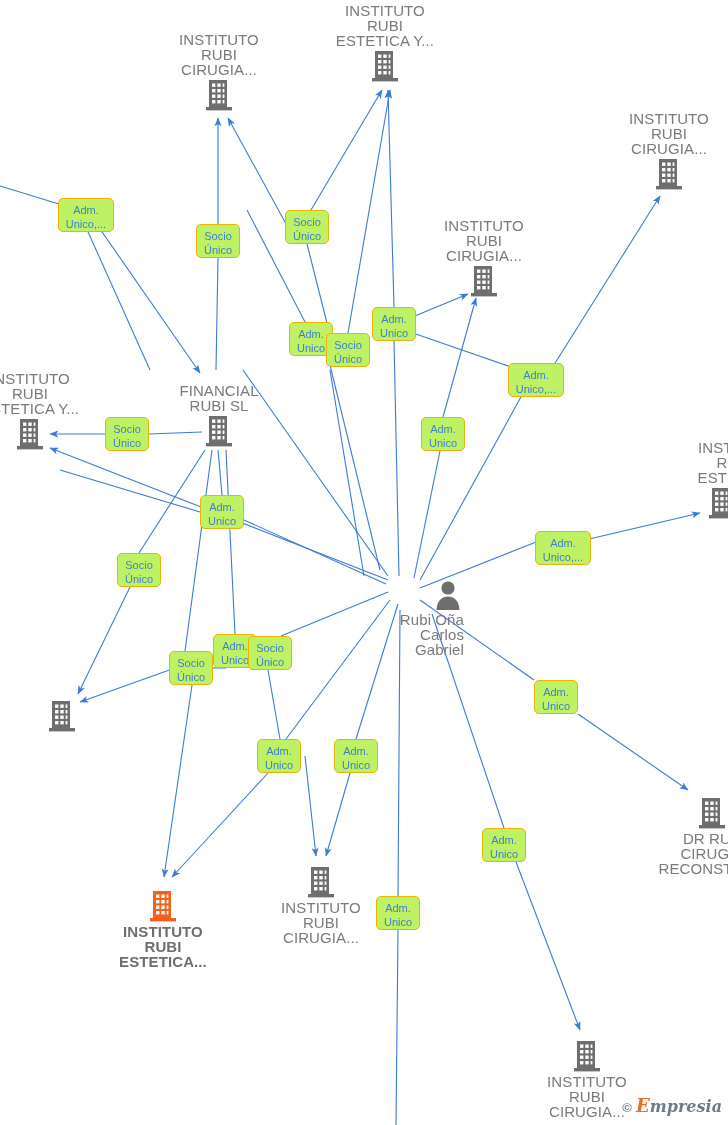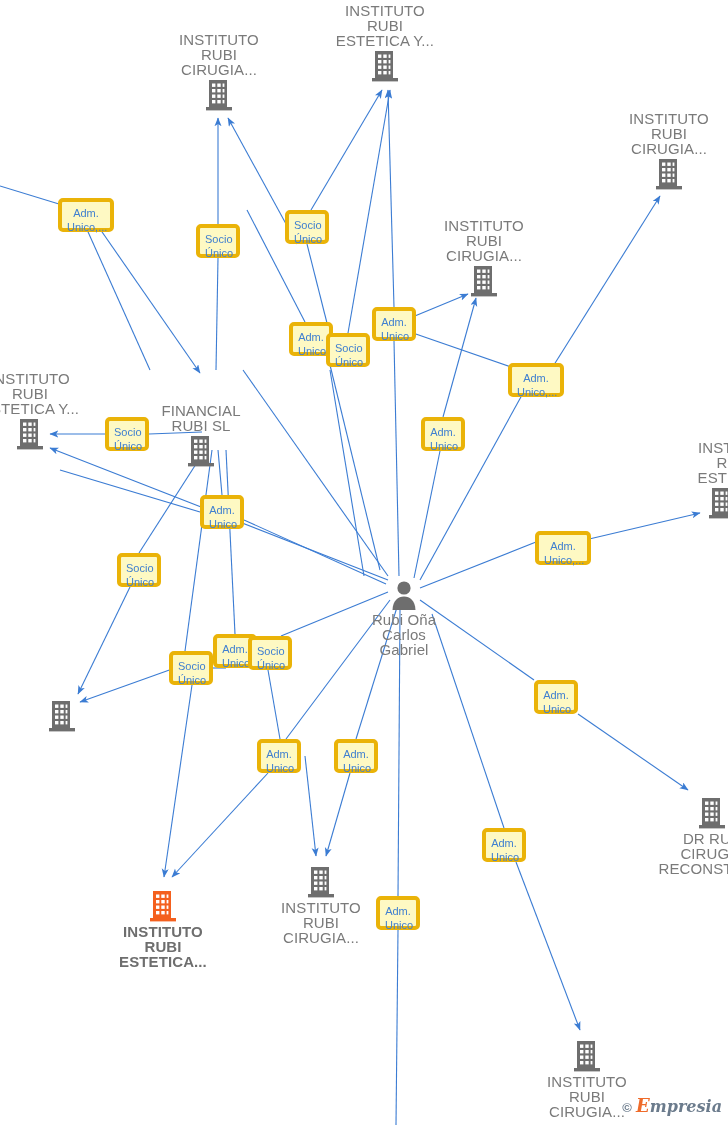--- a/index.html
+++ b/index.html
@@ -42,22 +42,22 @@
     color: #7a7a7a;
     letter-spacing: 0.1px;
     white-space: pre-line;
     margin-top: 1px;
   }
   .node.above .label { margin-top: 0; margin-bottom: 1px; }
   .node.highlight .label { color: #6e6e6e; font-weight: bold; }
   .edge-label {
     position: absolute;
     transform: translate(-50%, -50%);
-    background: #fef9c3;
-    border: 4px solid #eab308;
+    background: #bef264;
+    border: 1px solid #eab308;
     border-radius: 5px;
     color: #3f7fd0;
     font-size: 11px;
     line-height: 14px;
     text-align: center;
     padding: 4px 5px;
     white-space: pre-line;
     box-sizing: border-box;
   }
   #watermark {
@@ -143,21 +143,21 @@
         <line x1="504" y1="828" x2="432" y2="614"></line>
         <line x1="516" y1="862" x2="580" y2="1030" marker-end="url(#arrowhead)"></line>
         <line x1="150" y1="370" x2="80" y2="214"></line>
         <line x1="388" y1="576" x2="243" y2="370"></line>
         <line x1="330" y1="365" x2="380" y2="570"></line>
         <line x1="364" y1="576" x2="330" y2="370"></line>
       </g>
   </svg>
 
   <div id="node-layer">
-      <div class="node" style="left: 404px; top: 579px;">
+      <div class="node" style="left: 404px; top: 579px; text-align: right;">
         <span class="icon"><svg width="32" height="32" viewBox="0 0 32 32" xmlns="http://www.w3.org/2000/svg">
             <circle cx="16" cy="9" r="6.6" fill="#6e6e6e"></circle>
             <path d="M4.5 31 C5 21.5 10 17.6 16 17.6 C22 17.6 27 21.5 27.5 31 Z" fill="#6e6e6e"></path>
           </svg></span>
         <span class="label">Rubi Oña
 Carlos
 Gabriel</span>
       </div>
       <div class="node above" style="left: 219px; top: 32px;">
         <span class="label">INSTITUTO
@@ -267,21 +267,21 @@
               <rect x="18.6" y="11" width="1.8" height="3.4"></rect>
               <rect x="8" y="16.5" width="3.4" height="3.4"></rect>
               <rect x="13.3" y="16.5" width="3.4" height="3.4"></rect>
               <rect x="18.6" y="16.5" width="1.8" height="3.4"></rect>
               <rect x="8" y="22" width="3.4" height="3.4"></rect>
               <rect x="13.3" y="22" width="3.4" height="3.4"></rect>
               <rect x="18.6" y="22" width="1.8" height="3.4"></rect>
             </g>
           </svg></span>
       </div>
-      <div class="node above" style="left: 201px; top: 383px; margin-top: 20px;">
+      <div class="node above" style="left: 219px; top: 383px;">
         <span class="label">FINANCIAL
 RUBI  SL</span>
         <span class="icon"><svg width="30" height="34" viewBox="0 0 30 34" xmlns="http://www.w3.org/2000/svg">
             <rect x="5" y="2" width="18" height="28" fill="#6e6e6e"></rect>
             <rect x="2" y="29" width="26" height="3.4" fill="#6e6e6e"></rect>
             <g fill="#ffffff">
               <rect x="8" y="5.5" width="3.4" height="3.4"></rect>
               <rect x="13.3" y="5.5" width="3.4" height="3.4"></rect>
               <rect x="18.6" y="5.5" width="1.8" height="3.4"></rect>
               <rect x="8" y="11" width="3.4" height="3.4"></rect>

